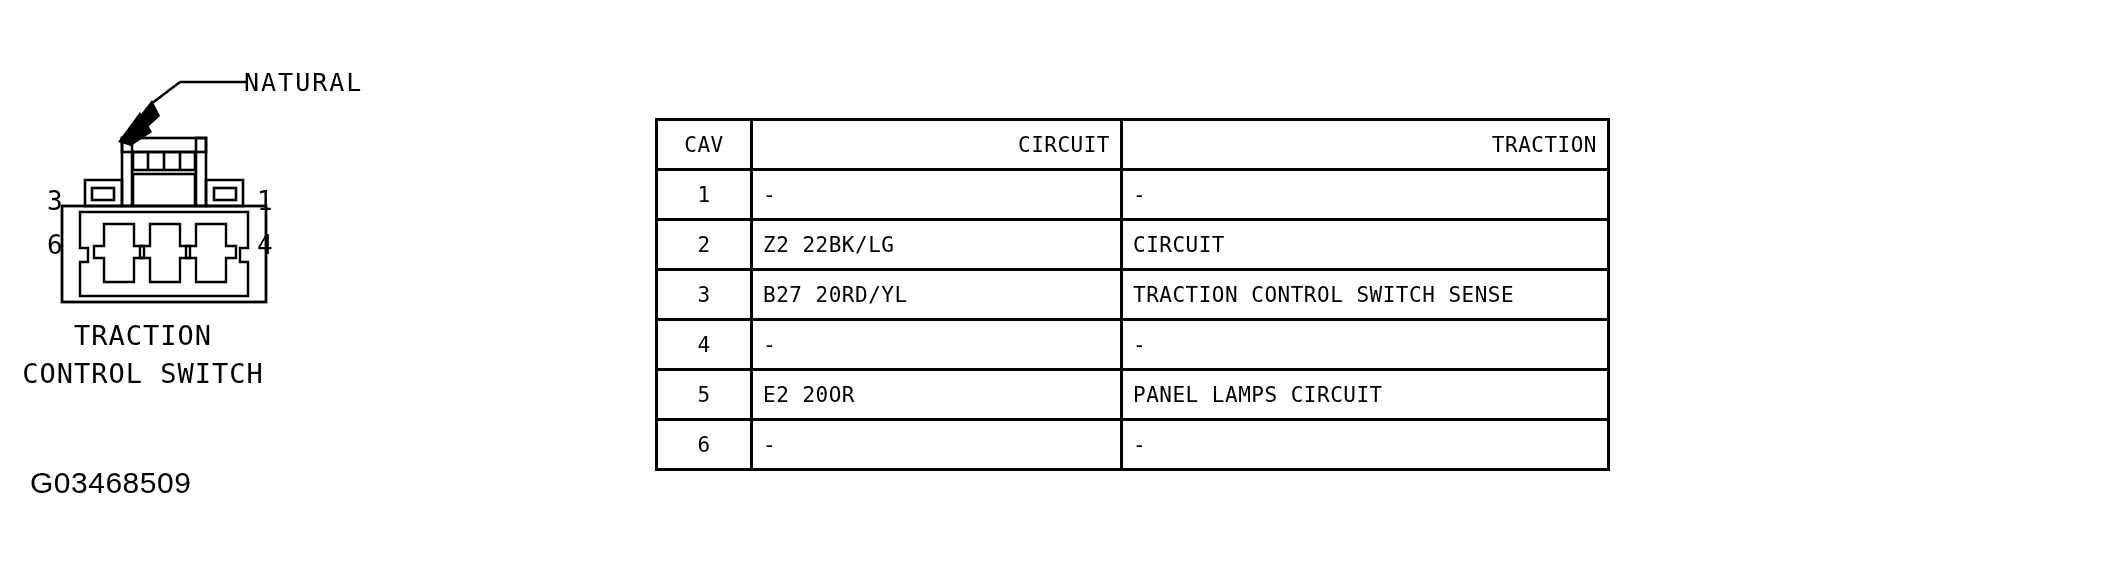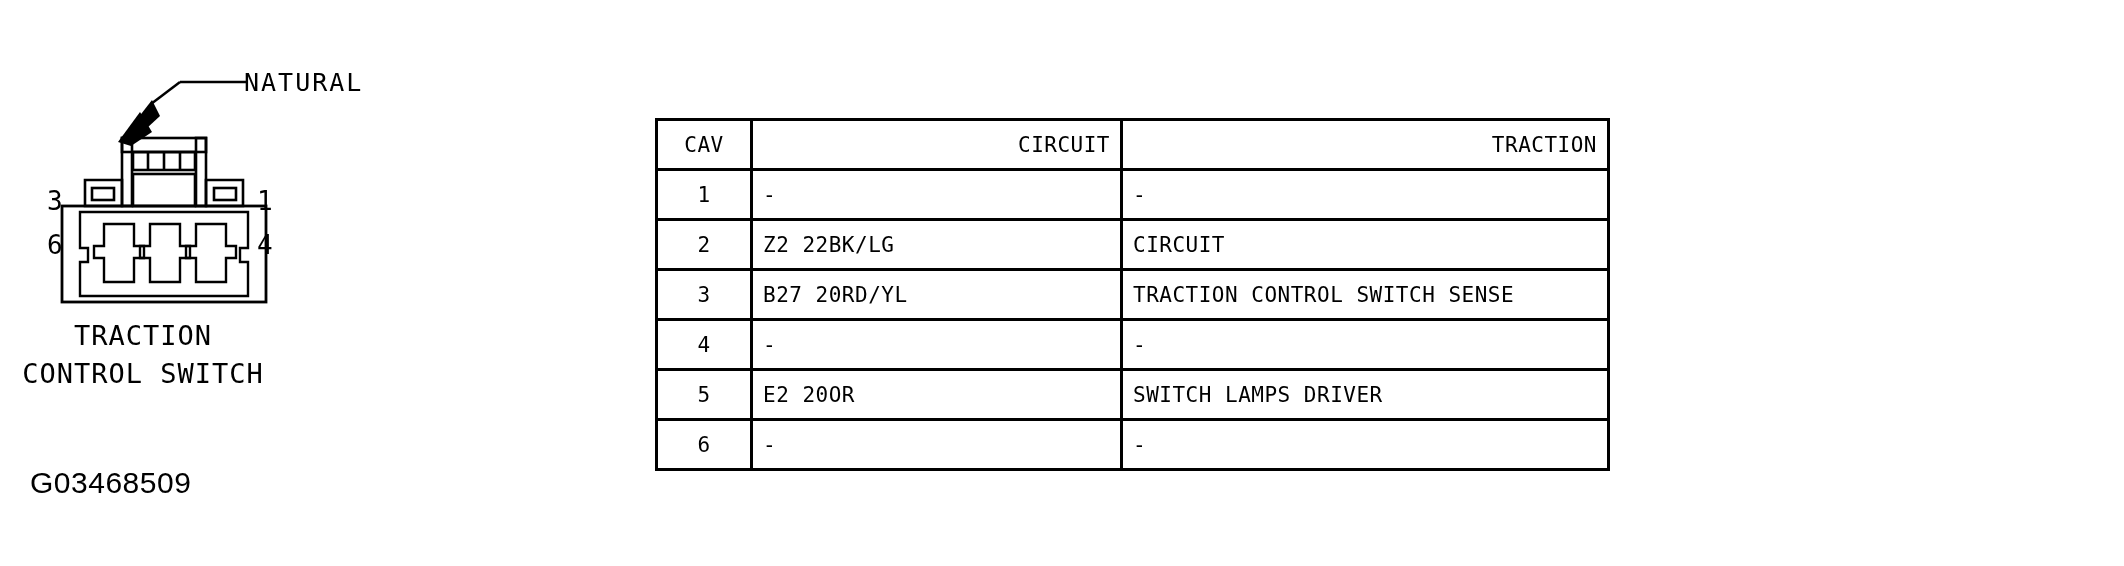--- a/index.html
+++ b/index.html
@@ -200,21 +200,21 @@
           <td class="col-function">TRACTION CONTROL SWITCH SENSE</td>
         </tr>
         <tr>
           <td class="col-cav">4</td>
           <td class="col-circuit">-</td>
           <td class="col-function">-</td>
         </tr>
         <tr>
           <td class="col-cav">5</td>
           <td class="col-circuit">E2 20OR</td>
-          <td class="col-function">SWITCH LAMPS DRIVER</td>
+          <td class="col-function">PANEL LAMPS CIRCUIT</td>
         </tr>
         <tr>
           <td class="col-cav">6</td>
           <td class="col-circuit">-</td>
           <td class="col-function">-</td>
         </tr>
       </tbody>
   </table>
 </div>
 

